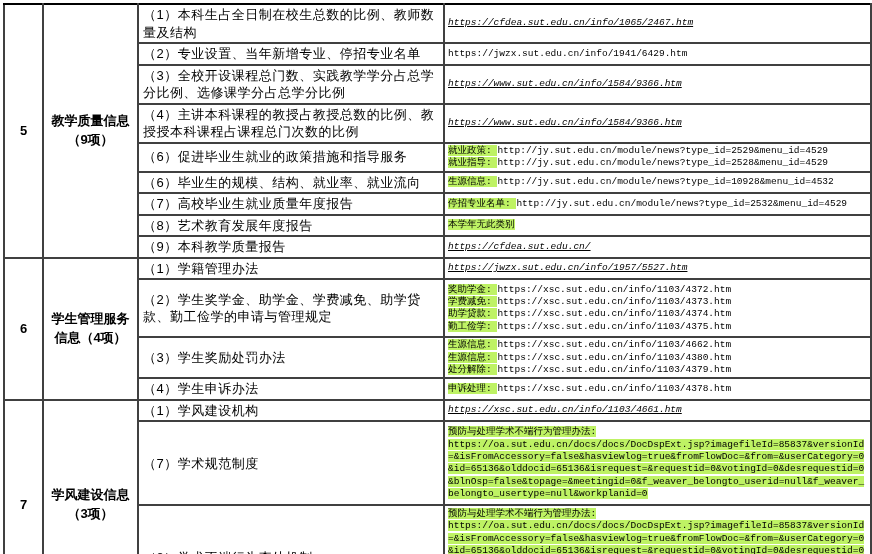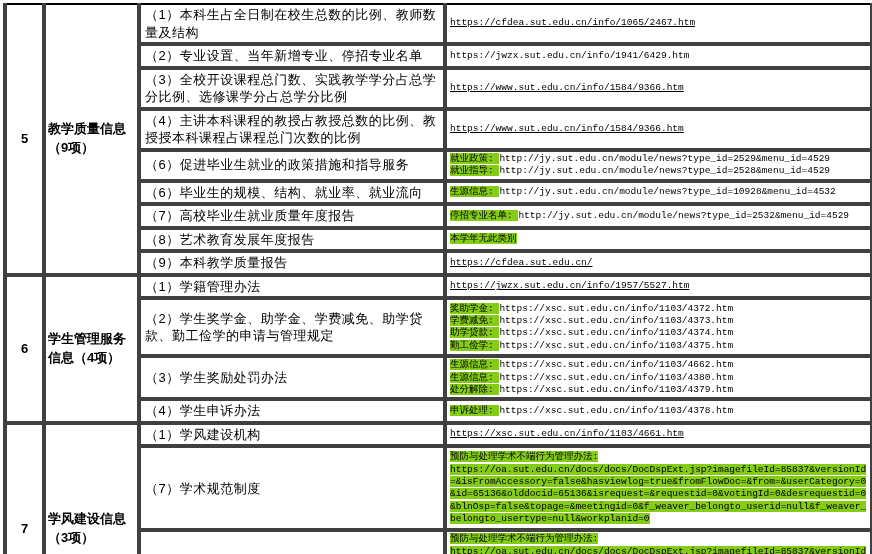--- a/index.html
+++ b/index.html
@@ -6,46 +6,46 @@
   body{
     width:872px;height:554px;overflow:hidden;background:#ffffff;
     font-family:"Liberation Sans",sans-serif;color:#000;
   }
   .page{padding:3px 0 0 3px;}
   table.doc{
     border-collapse:collapse;table-layout:fixed;width:867px;
     border:2px solid #000;
   }
   td{
-    border:4px solid #404040;
+    border:2px solid #404040;
     padding:1px 4px;
     vertical-align:middle;
     overflow:hidden;
   }
   tr.section-start td{border-top:2px solid #000;}
   .num-cell{
     text-align:center;font-weight:bold;font-size:13px;
     font-family:"Liberation Sans",sans-serif;
   }
   .cat-cell{
-    text-align:left;font-weight:bold;font-size:13px;line-height:1.45;
+    text-align:center;font-weight:bold;font-size:13px;line-height:1.45;
     padding:1px 2px;
   }
   .item-cell{
     font-size:13px;line-height:1.35;letter-spacing:0.5px;
   }
   .url-cell{
     font-family:"Liberation Mono","DejaVu Sans Mono",monospace;
     font-size:9.5px;line-height:1.3;
     word-break:break-all;
     padding:1px 3px;
   }
   .url-line{min-height:12px;}
-  .hl{background:#84cc16;}
-  .u{text-decoration:underline;}
+  .hl{background:#bef264;}
+  .u{text-decoration:underline;font-style:italic;}
   
   tr[data-row="0-0"]{height:25px}
   tr[data-row="0-1"]{height:16px}
   tr[data-row="0-2"]{height:28px}
   tr[data-row="0-3"]{height:28px}
   tr[data-row="0-4"]{height:23px}
   tr[data-row="0-5"]{height:14px}
   tr[data-row="0-6"]{height:12px}
   tr[data-row="0-7"]{height:12px}
   tr[data-row="0-8"]{height:13px}

